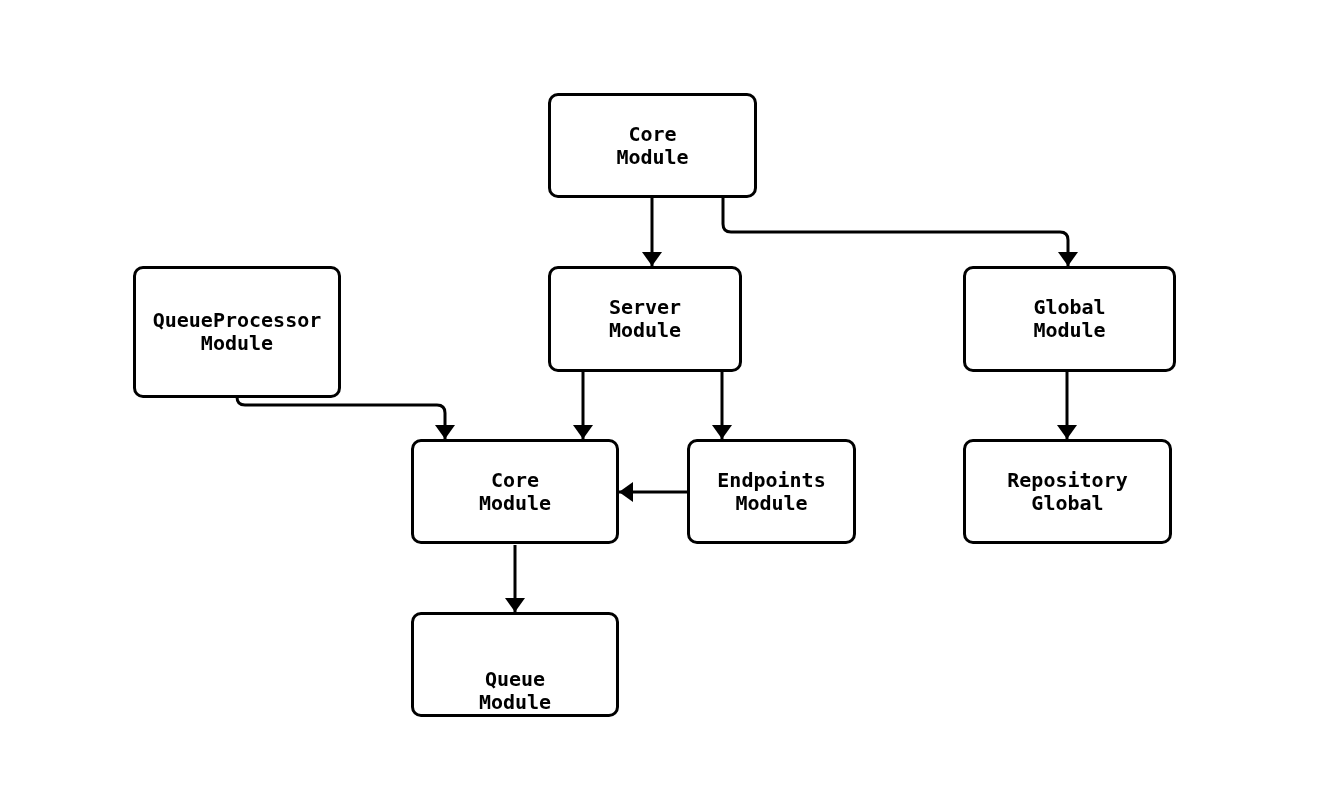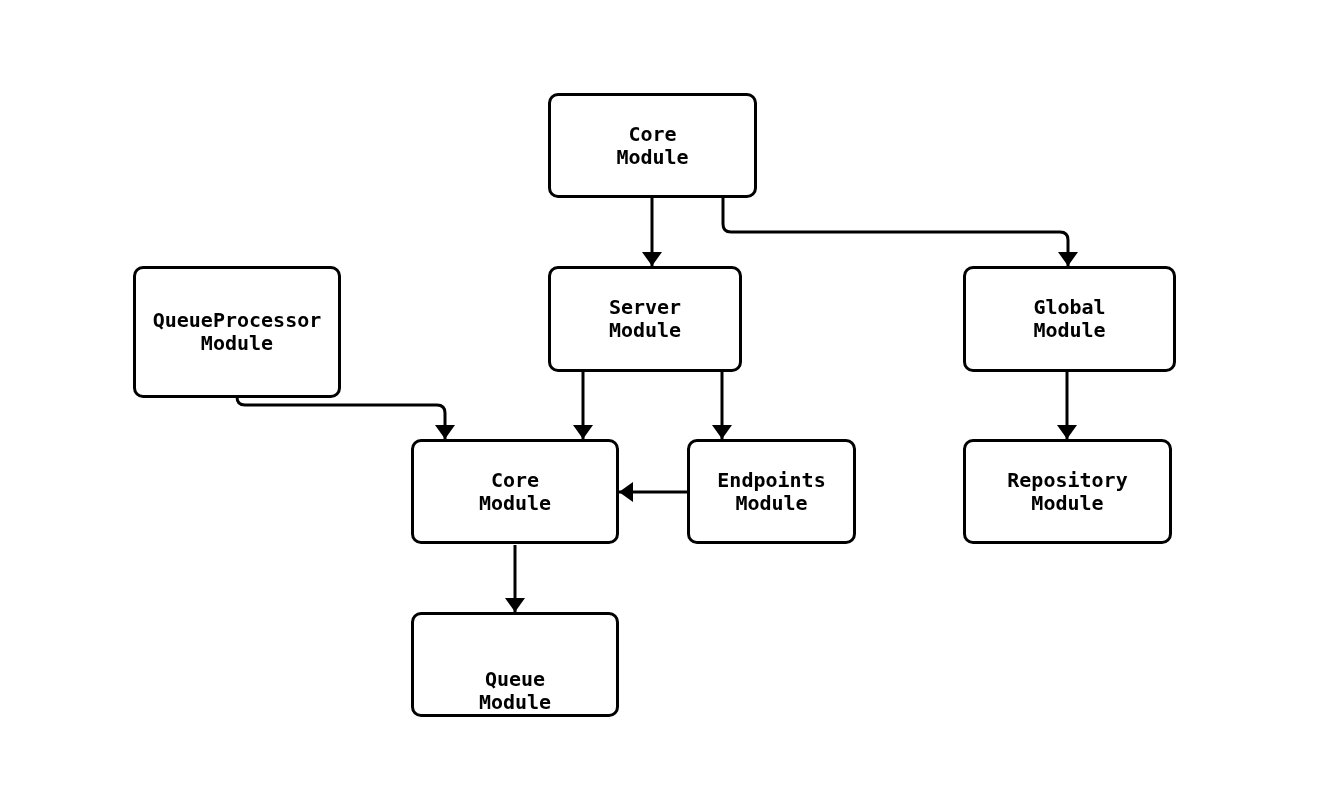--- a/index.html
+++ b/index.html
@@ -90,19 +90,19 @@
     <div class="node" style="left: 411px; top: 439px; width: 208px; height: 105px;">
       <span class="node-label">Core
 Module</span>
     </div>
     <div class="node" style="left: 687px; top: 439px; width: 169px; height: 105px;">
       <span class="node-label">Endpoints
 Module</span>
     </div>
     <div class="node" style="left: 963px; top: 439px; width: 209px; height: 105px;">
       <span class="node-label">Repository
-Module</span>
+Global</span>
     </div>
     <div class="node" style="left: 411px; top: 612px; width: 208px; height: 105px; align-items: flex-end;">
       <span class="node-label">Queue
 Module</span>
     </div>
   </div>
 
 </body></html>

